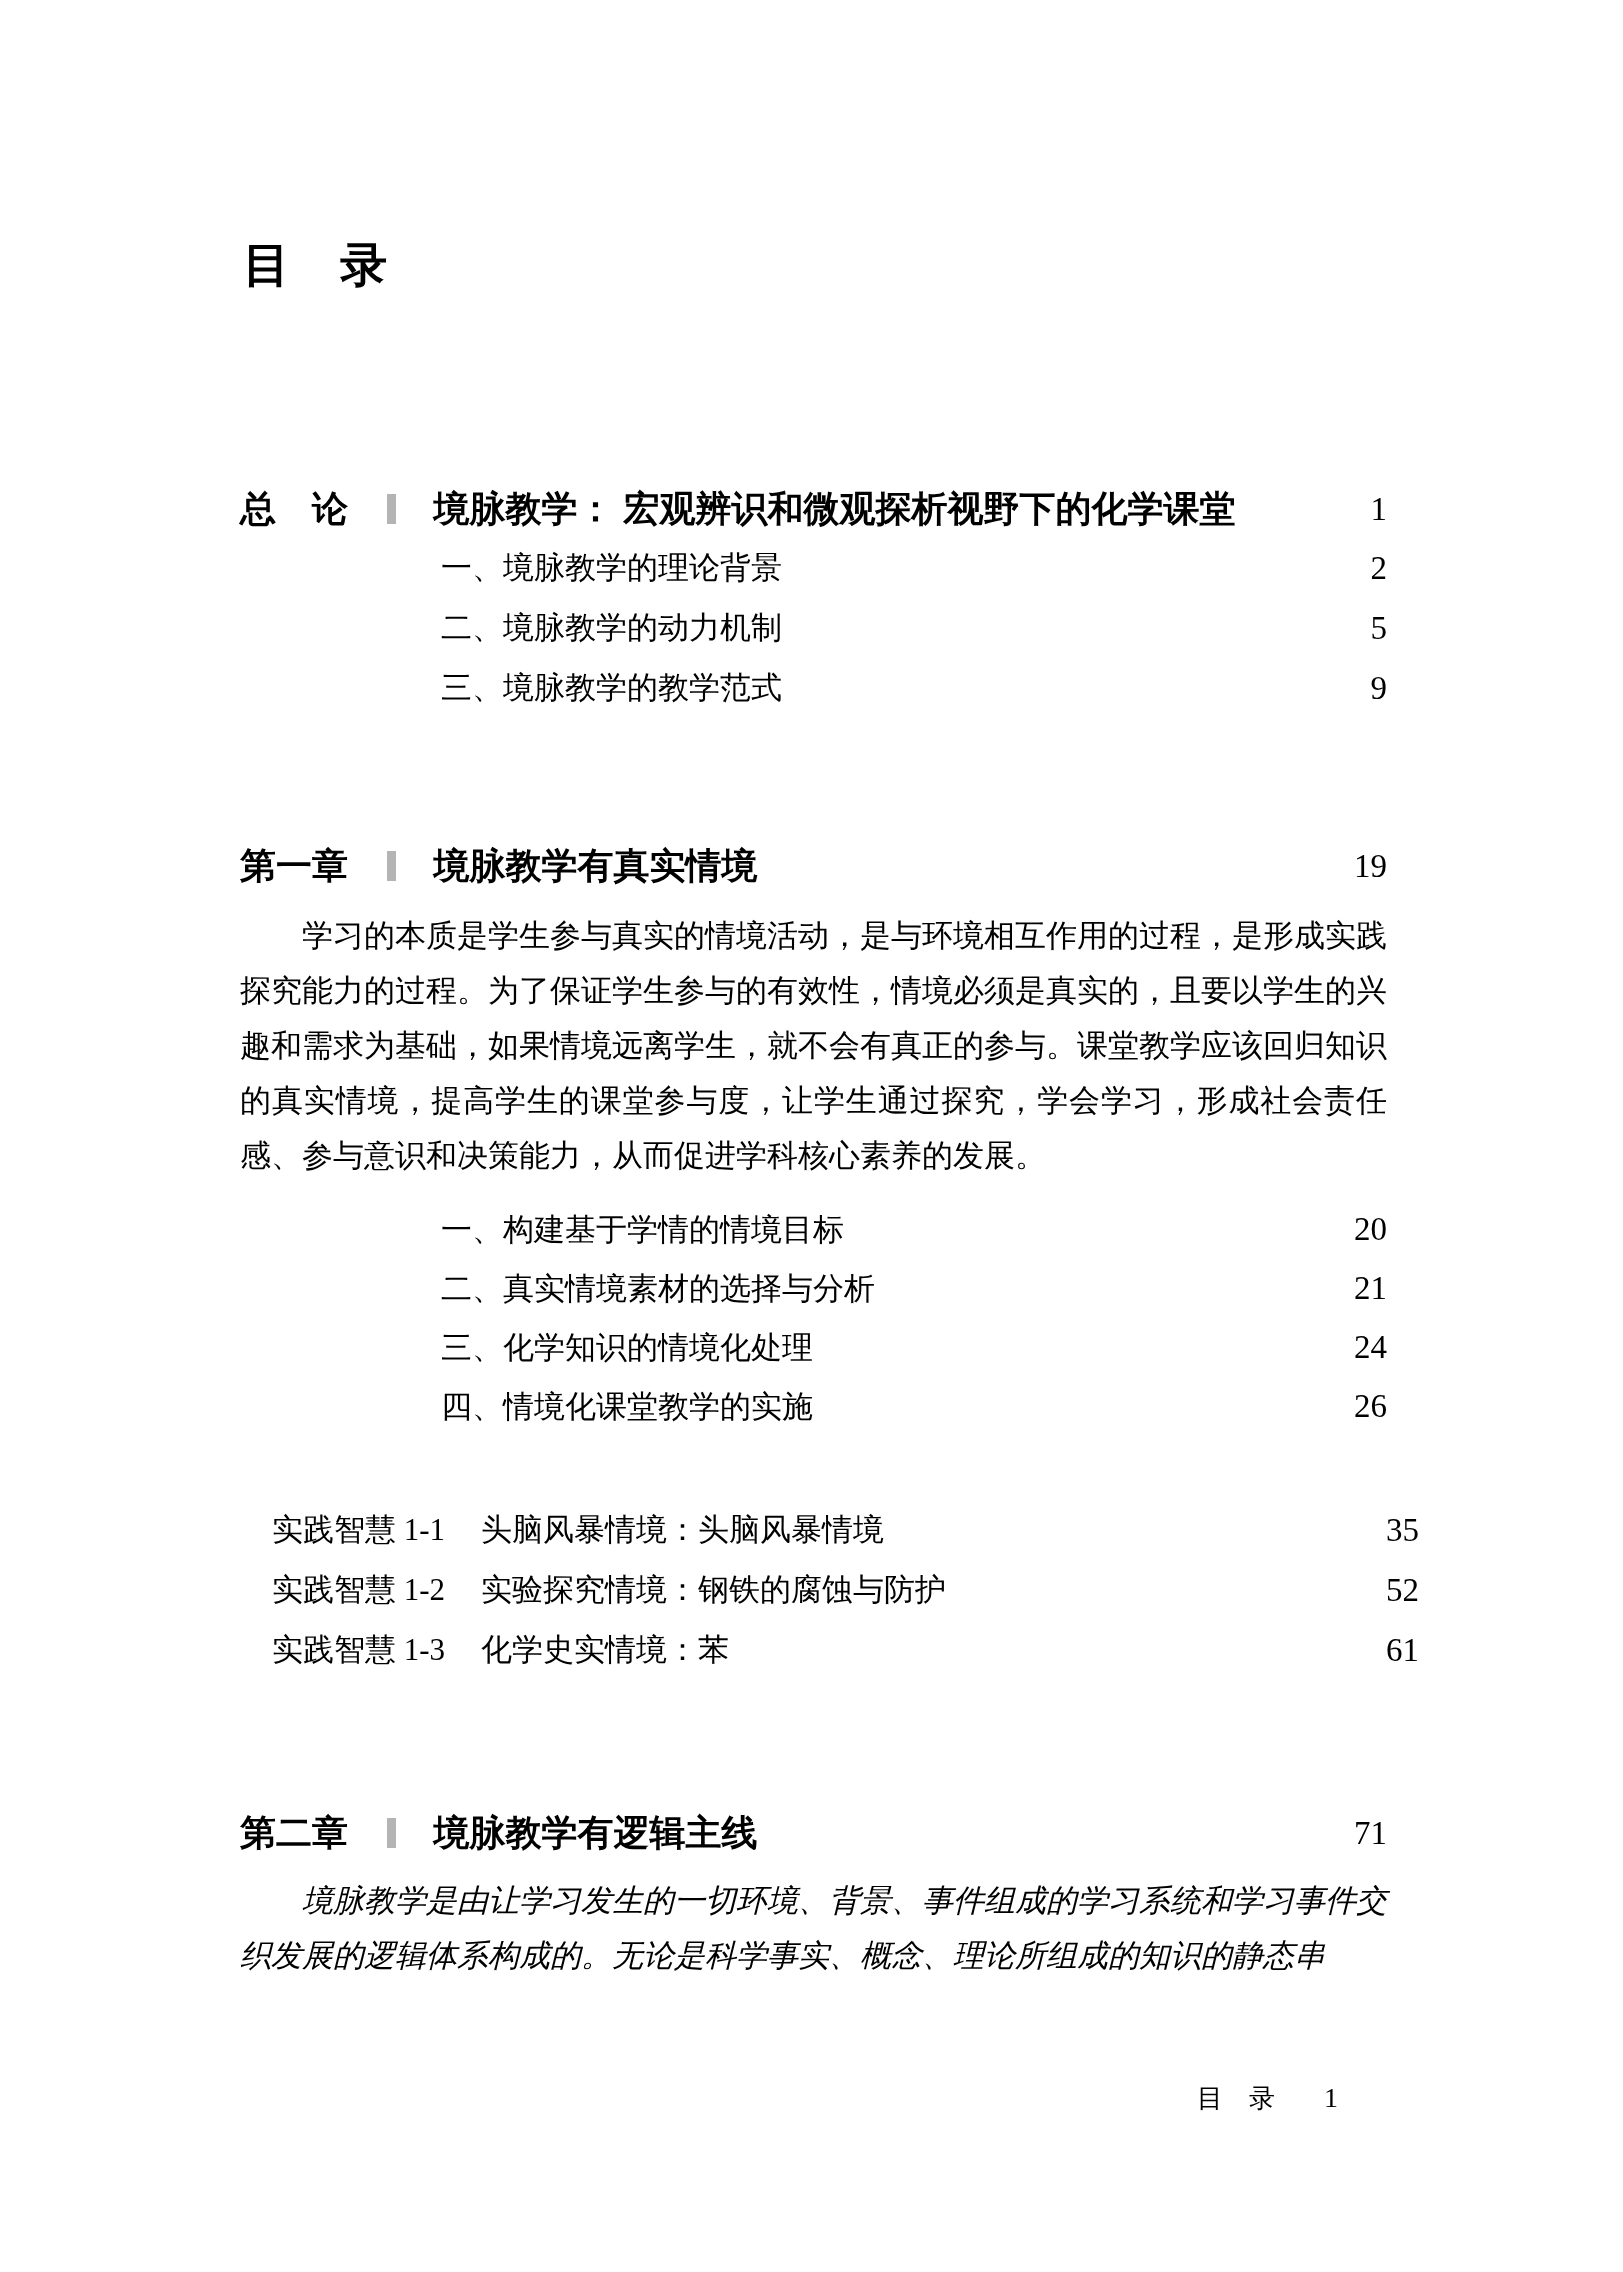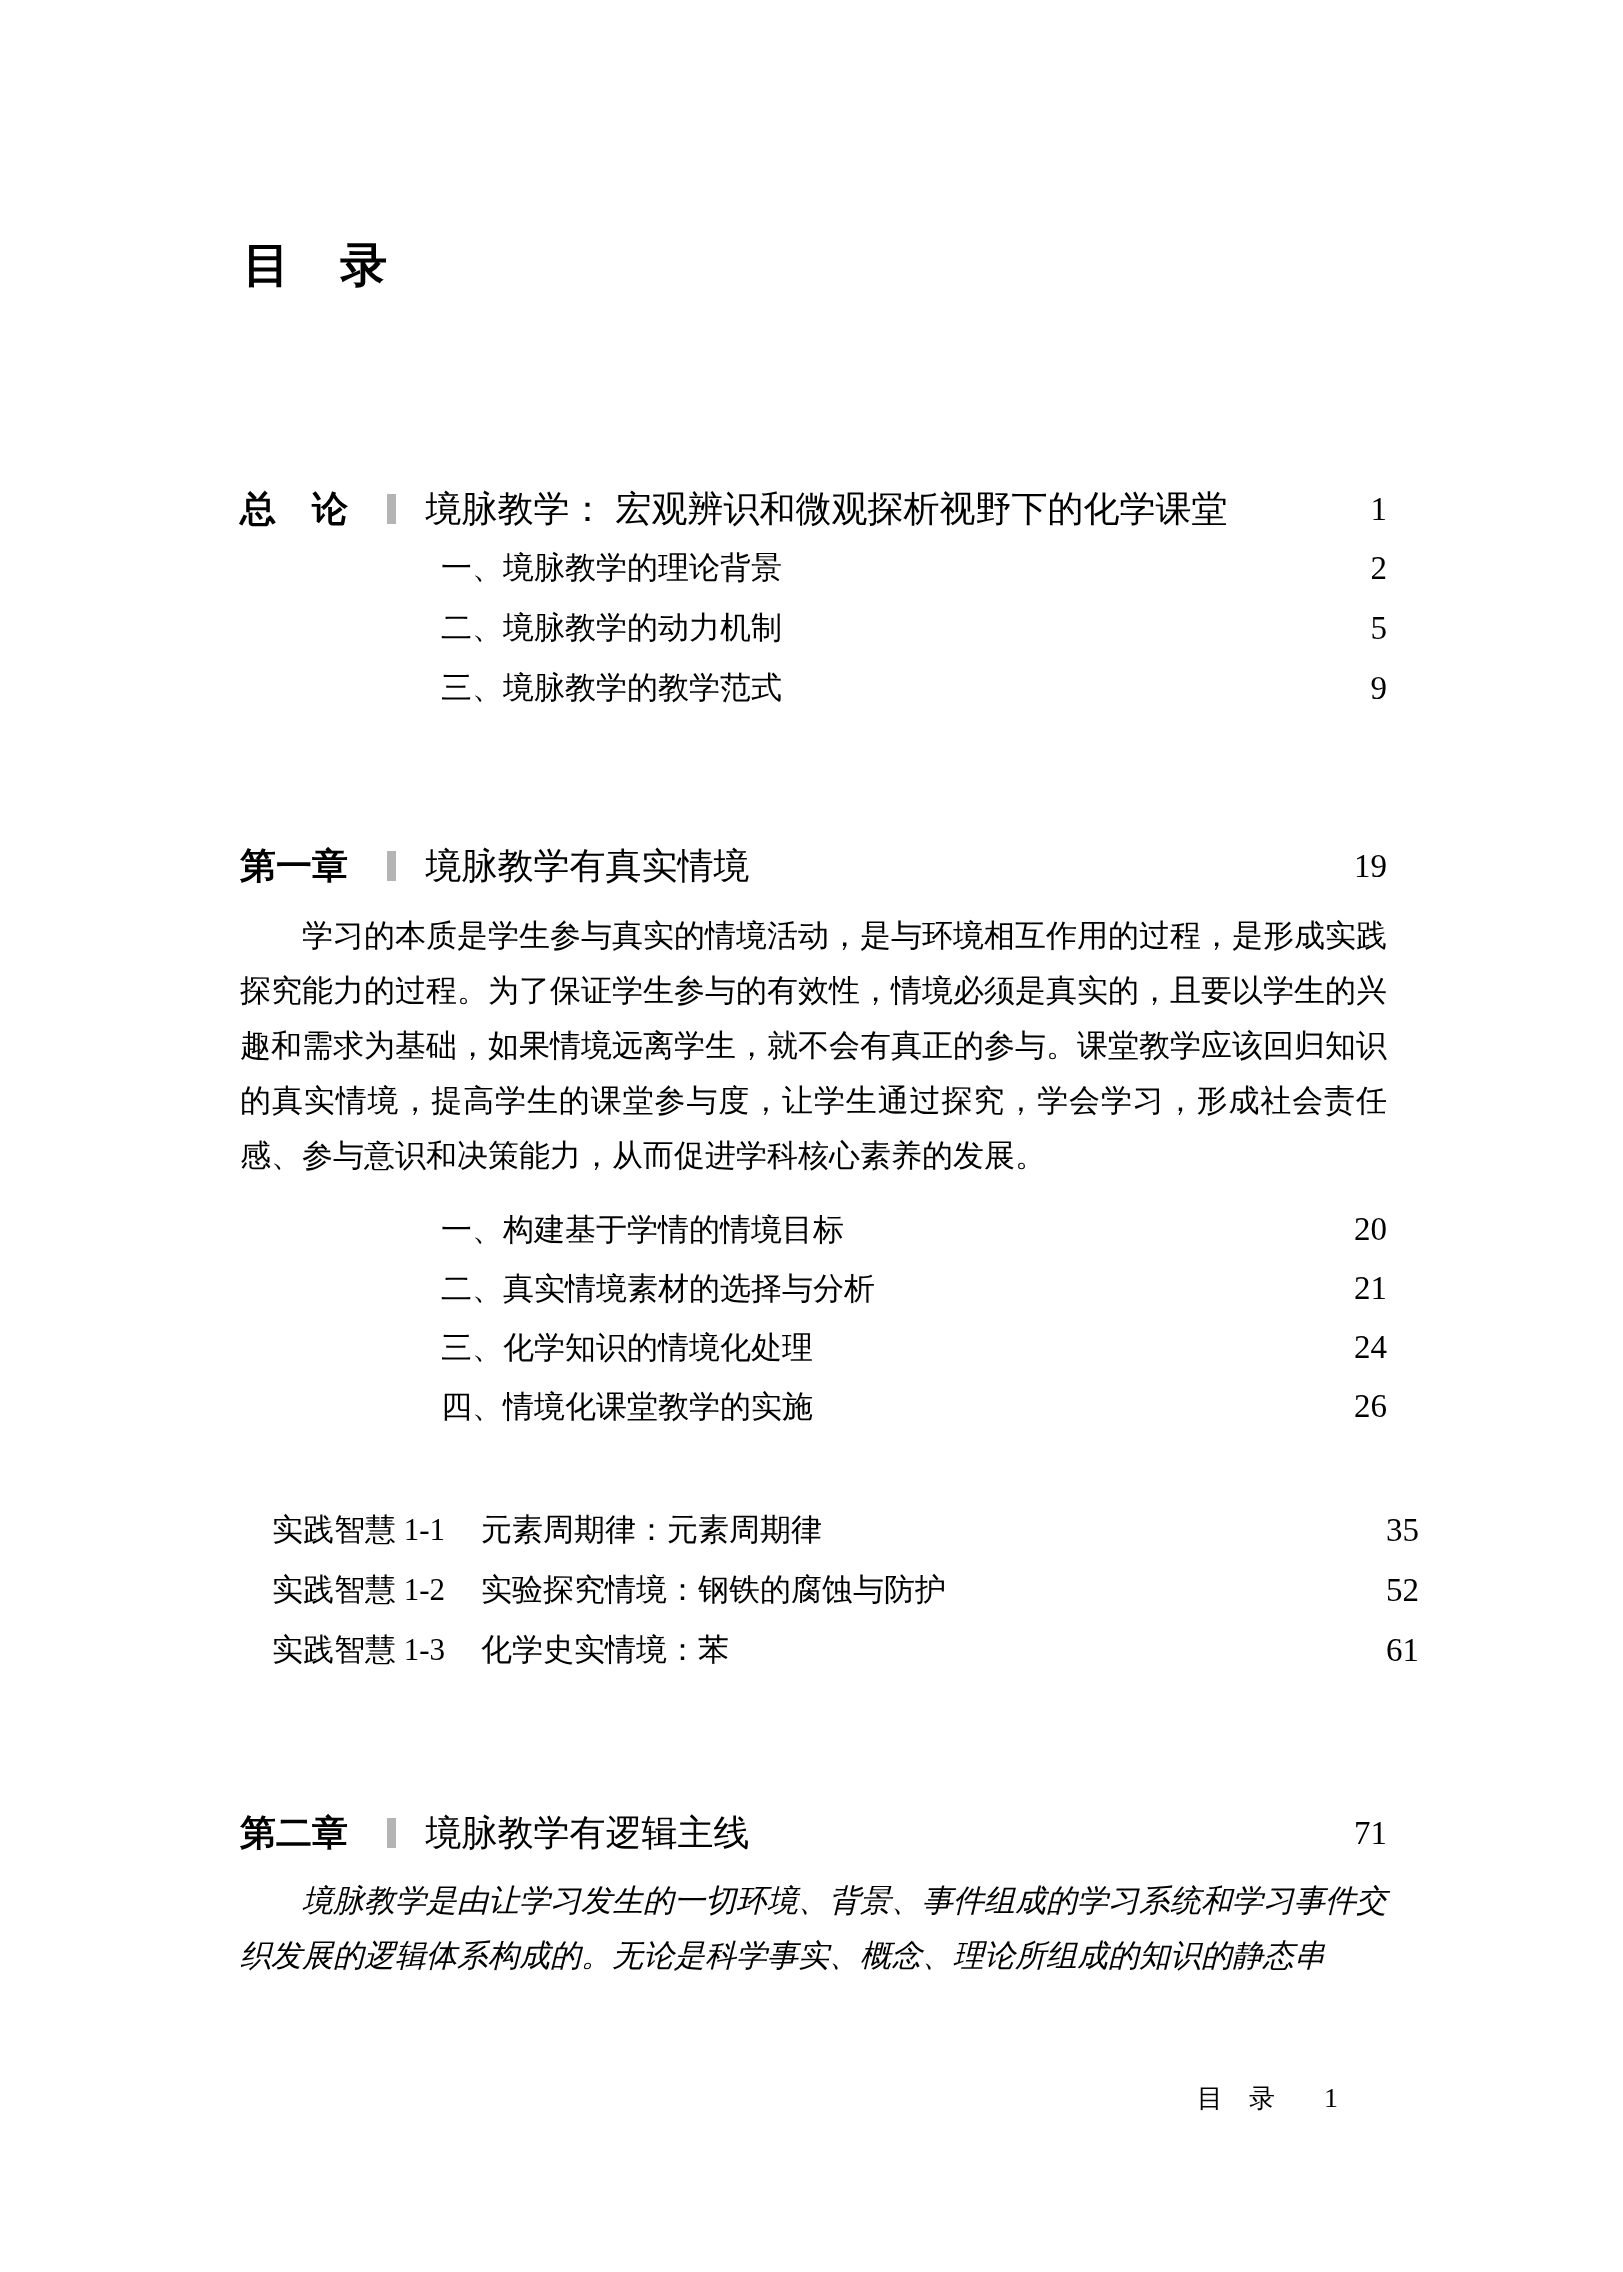--- a/index.html
+++ b/index.html
@@ -28,22 +28,22 @@
     font-size:36px; font-weight:700;
     white-space:pre;
     flex:0 0 auto;
   }
   .vbar {
     width:8.6px; height:30px;
     margin-left:39px;
     flex:0 0 auto;
   }
   .head-title {
-    font-size:36px; font-weight:400;
-    margin-left:30px;
+    font-size:36px; font-weight:700;
+    margin-left:38px;
     white-space:pre;
   }
   .page-num {
     margin-left:auto;
     font-family:"Liberation Serif", serif;
     font-size:33px; font-weight:400;
   }
   .sub-list { position:absolute; left:240px; width:1147px; }
   .sub-row {
     display:flex; align-items:center;
@@ -147,21 +147,21 @@
     <div class="sub-row h75">
       <span class="sub-num">四、</span>
       <span class="sub-title">情境化课堂教学的实施</span>
       <span class="page-num">26</span>
     </div>
   </div>
 
   <div class="practice-list" style="top:1500px;margin-left:32px;">
     <div class="practice-row">
       <span class="practice-label">实践智慧 1-1</span>
-      <span class="sub-title">元素周期律：元素周期律</span>
+      <span class="sub-title">头脑风暴情境：头脑风暴情境</span>
       <span class="page-num">35</span>
     </div>
     <div class="practice-row">
       <span class="practice-label">实践智慧 1-2</span>
       <span class="sub-title">实验探究情境：钢铁的腐蚀与防护</span>
       <span class="page-num">52</span>
     </div>
     <div class="practice-row">
       <span class="practice-label">实践智慧 1-3</span>
       <span class="sub-title">化学史实情境：苯</span>

